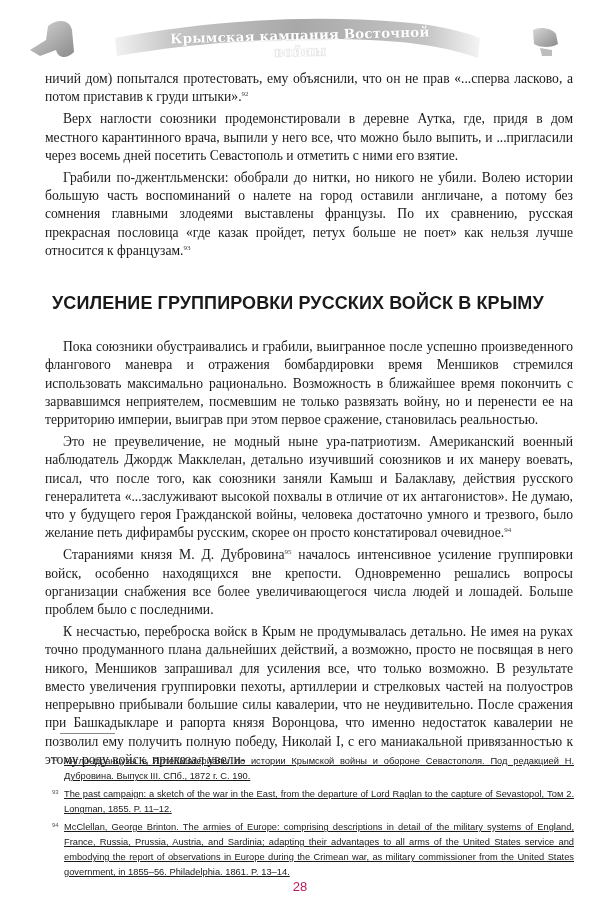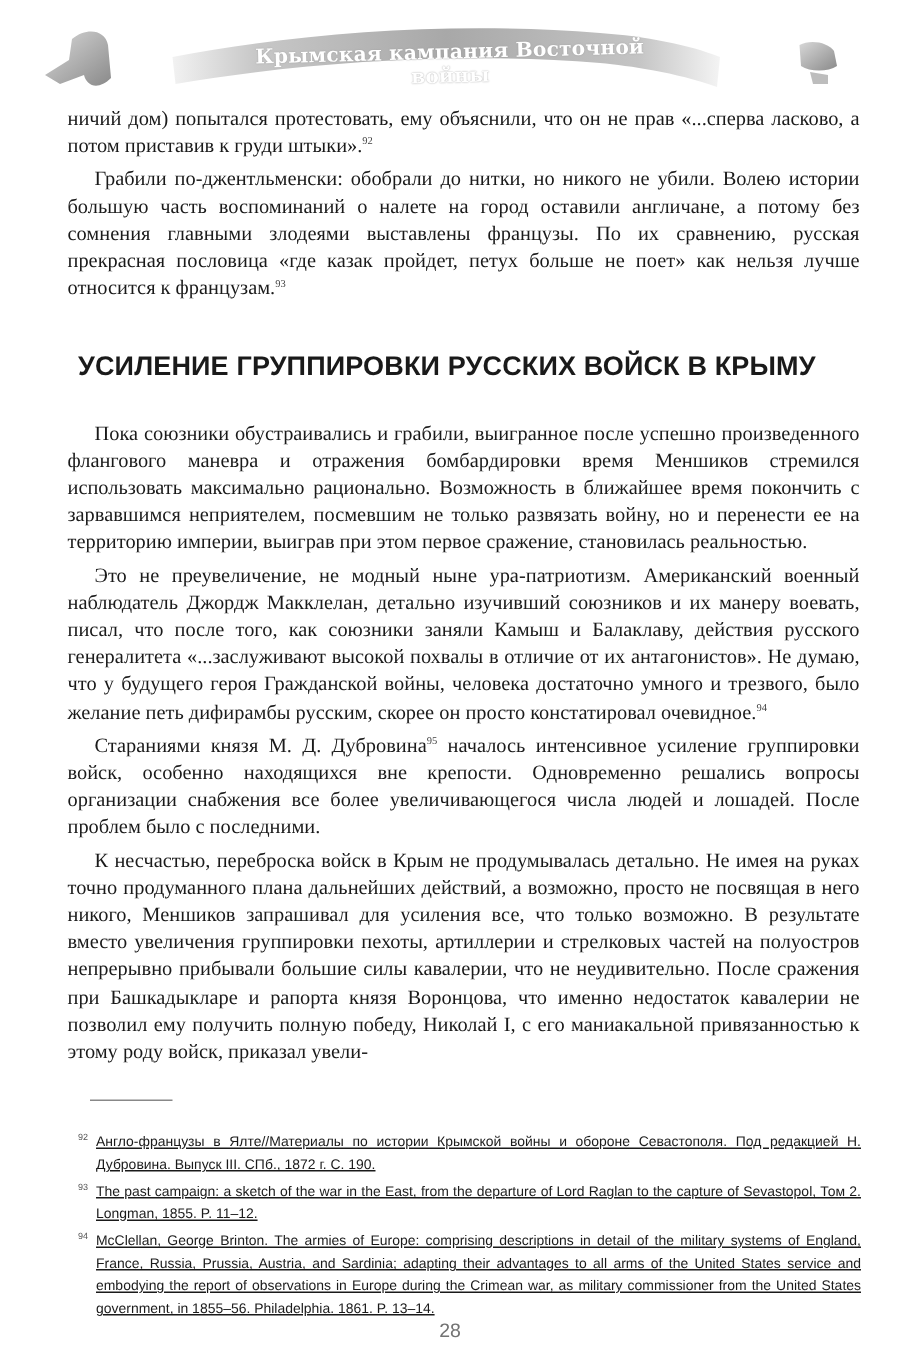--- a/index.html
+++ b/index.html
@@ -15,21 +15,21 @@
   .content p.cont { text-indent: 0; }
   sup { font-size: 7px; line-height: 0; vertical-align: 5px; color: #444; }
   .section-heading { font-family: "Liberation Sans", sans-serif; font-weight: bold; font-size: 18px;
     margin: 34px 0 26px 11px; text-indent: 0 !important; letter-spacing: 0.1px; }
   .footnote-rule { position: absolute; left: 60px; top: 733px; width: 55px; border-top: 1px solid #888; }
   .footnotes { position: absolute; left: 52px; top: 754px; width: 522px;
     font-family: "Liberation Sans", sans-serif; font-size: 9.3px; line-height: 15px; text-align: justify; text-decoration: underline; }
   .footnote { position: relative; padding-left: 12px; margin-bottom: 3px; }
   .fn-num { position: absolute; left: 0; top: -2px; font-size: 6px; color: #555; }
   .page-number { position: absolute; left: 0; width: 600px; top: 879px; text-align: center;
-    font-family: "Liberation Sans", sans-serif; font-size: 13px; color: #737373; }
+    font-family: "Liberation Sans", sans-serif; font-size: 13px; color: #be185d; }
 </style>
 </head>
 <body>
 
 <div class="banner">
   <svg width="600" height="72" viewBox="0 0 600 72">
     <defs>
       <linearGradient id="rib" x1="0" x2="1" y1="0" y2="0">
         <stop offset="0" stop-color="#f2f2f2"></stop>
         <stop offset="0.15" stop-color="#c8c8c8"></stop>
@@ -45,27 +45,28 @@
     <path d="M115 38 C 200 22, 300 14, 400 22 C 430 24, 460 30, 480 38 L 478 58 C 450 48, 420 44, 400 42 C 300 34, 200 42, 117 56 Z" fill="url(#rib)"></path>
     <path d="M48 26 C 58 18, 70 20, 72 30 L 74 52 C 66 60, 58 58, 56 50 L 40 56 L 30 50 L 46 40 Z" fill="url(#curl)"></path>
     <path d="M533 30 C 540 26, 552 28, 556 34 L 558 44 C 552 48, 540 48, 534 44 Z" fill="url(#curl)"></path>
     <path d="M540 48 L 552 50 L 552 56 L 542 56 Z" fill="#bdbdbd"></path>
   </svg>
   <div class="banner-title">Крымская кампания Восточной войны</div>
 </div>
 
 <div class="content">
   <p class="cont"><span>ничий дом) попытался протестовать, ему объяснили, что он не прав «...сперва ласково, а потом приставив к груди штыки».</span><sup>92</sup></p>
+  <p><span>Верх наглости союзники продемонстировали в деревне Аутка, где, придя в дом местного карантинного врача, выпили у него все, что можно было выпить, и ...пригласили через восемь дней посетить Севастополь и отметить с ними его взятие.</span></p>
   <p><span>Грабили по-джентльменски: обобрали до нитки, но никого не убили. Волею истории большую часть воспоминаний о налете на город оставили англичане, а потому без сомнения главными злодеями выставлены французы. По их сравнению, русская прекрасная пословица «где казак пройдет, петух больше не поет» как нельзя лучше относится к французам.</span><sup>93</sup></p>
 
   <div class="section-heading">УСИЛЕНИЕ ГРУППИРОВКИ РУССКИХ ВОЙСК В КРЫМУ</div>
 
   <p><span>Пока союзники обустраивались и грабили, выигранное после успешно произведенного флангового маневра и отражения бомбардировки время Меншиков стремился использовать максимально рационально. Возможность в ближайшее время покончить с зарвавшимся неприятелем, посмевшим не только развязать войну, но и перенести ее на территорию империи, выиграв при этом первое сражение, становилась реальностью.</span></p>
   <p><span>Это не преувеличение, не модный ныне ура-патриотизм. Американский военный наблюдатель Джордж Макклелан, детально изучивший союзников и их манеру воевать, писал, что после того, как союзники заняли Камыш и Балаклаву, действия русского генералитета «...заслуживают высокой похвалы в отличие от их антагонистов». Не думаю, что у будущего героя Гражданской войны, человека достаточно умного и трезвого, было желание петь дифирамбы русским, скорее он просто констатировал очевидное.</span><sup>94</sup></p>
-  <p><span>Стараниями князя М. Д. Дубровина</span><sup>95</sup><span> началось интенсивное усиление группировки войск, особенно находящихся вне крепости. Одновременно решались вопросы организации снабжения все более увеличивающегося числа людей и лошадей. После проблем было с последними.</span></p>
+  <p><span>Стараниями князя М. Д. Дубровина</span><sup>95</sup><span> началось интенсивное усиление группировки войск, особенно находящихся вне крепости. Одновременно решались вопросы организации снабжения все более увеличивающегося числа людей и лошадей. Больше проблем было с последними.</span></p>
   <p><span>К несчастью, переброска войск в Крым не продумывалась детально. Не имея на руках точно продуманного плана дальнейших действий, а возможно, просто не посвящая в него никого, Меншиков запрашивал для усиления все, что только возможно. В результате вместо увеличения группировки пехоты, артиллерии и стрелковых частей на полуостров непрерывно прибывали большие силы кавалерии, что не неудивительно. После сражения при Башкадыкларе и рапорта князя Воронцова, что именно недостаток кавалерии не позволил ему получить полную победу, Николай I, с его маниакальной привязанностью к этому роду войск, приказал увели-</span></p>
 </div>
 
 <div class="footnote-rule"></div>
 
 <div class="footnotes">
   <div class="footnote">
     <span class="fn-num">92</span>
     <span>Англо-французы в Ялте//Материалы по истории Крымской войны и обороне Севастополя. Под редакцией Н. Дубровина. Выпуск III. СПб., 1872 г. С. 190.</span>
   </div>

